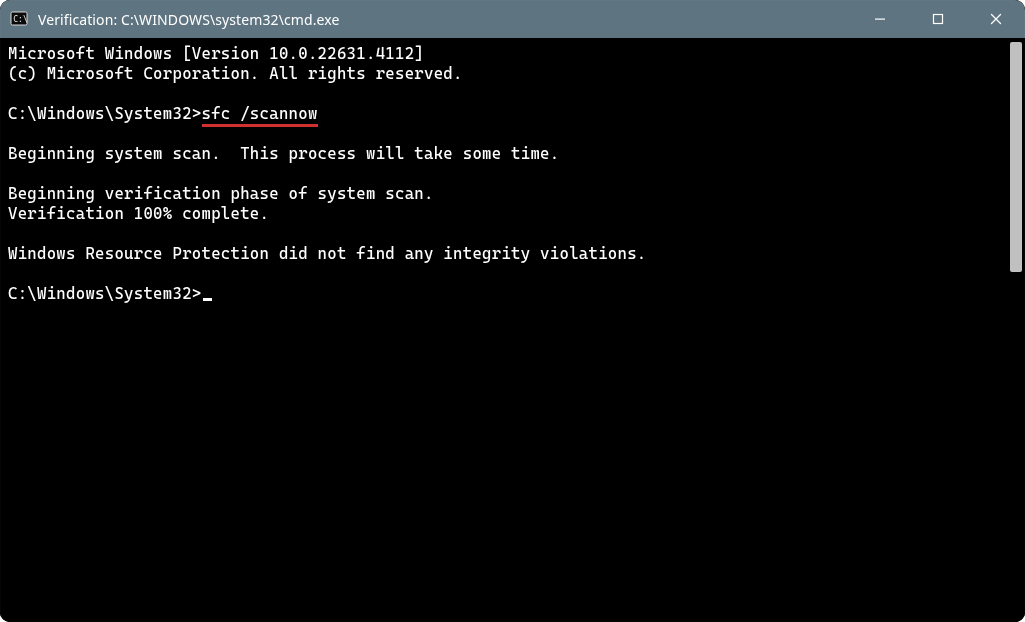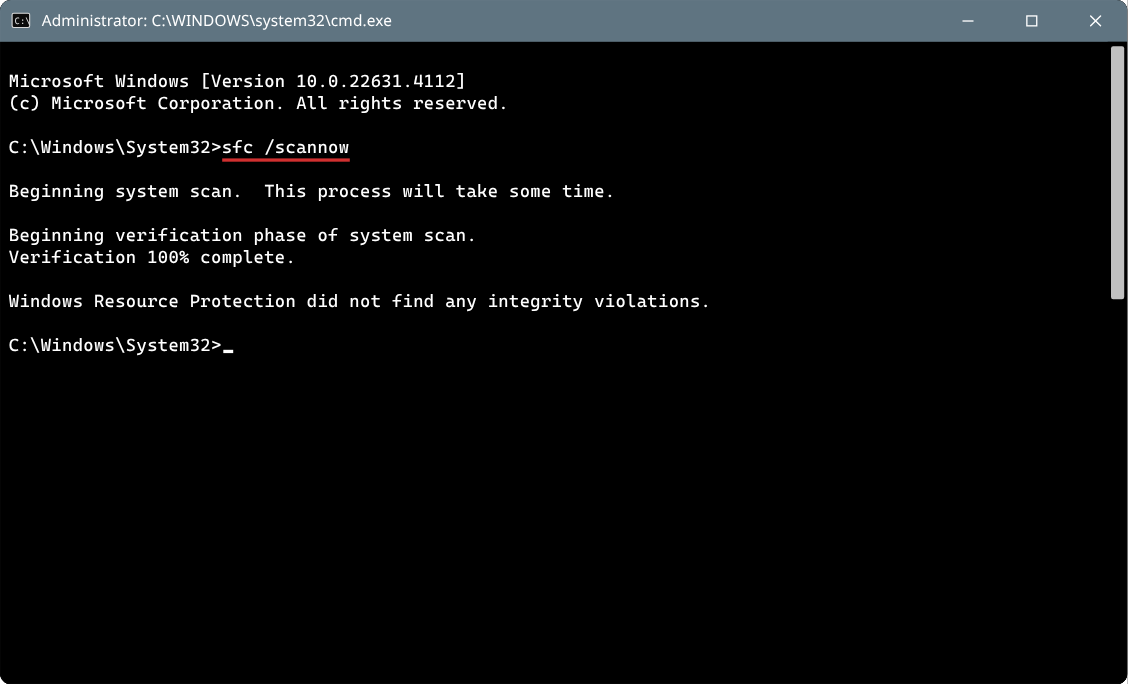--- a/index.html
+++ b/index.html
@@ -59,21 +59,20 @@
     flex:1 1 auto;
     background:var(--console-bg);
     color:var(--console-fg);
     font-family:"Cascadia Mono","Consolas","Courier New",monospace;
     font-size:16px;
     line-height:20px;
     white-space:pre;
     padding:6px 0 6px 8px;
     letter-spacing:0.3px;
     overflow:hidden;
-    margin-top:20px;
   }
   .console .underline{
     text-decoration:none;
     border-bottom:3px solid var(--underline);
     padding-bottom:1px;
   }
   .cursor{
     display:inline-block;
     width:9px;height:3px;
     background:var(--console-fg);
@@ -106,21 +105,21 @@
 
 <div class="window">
 
   <div class="titlebar">
     <span class="app-icon">
       <svg width="18" height="18" viewBox="0 0 18 18">
         <rect x="1" y="2" width="16" height="13" rx="1.5" fill="#0b0b0b" stroke="#d9d9d9" stroke-width="1"></rect>
         <text x="3.2" y="11.5" font-family="Consolas,monospace" font-size="8" fill="#e8e8e8">C:\</text>
       </svg>
     </span>
-    <span class="title">Administrator: C:\WINDOWS\system32\cmd.exe</span>
+    <span class="title">Verification: C:\WINDOWS\system32\cmd.exe</span>
     <span class="spacer"></span>
 
     <div class="win-controls">
       <div class="win-btn" title="Minimize">
         <svg width="12" height="12" viewBox="0 0 12 12">
           <rect x="1" y="5.5" width="10" height="1.2" fill="currentColor"></rect>
         </svg>
       </div>
       <div class="win-btn" title="Maximize">
         <svg width="12" height="12" viewBox="0 0 12 12">

